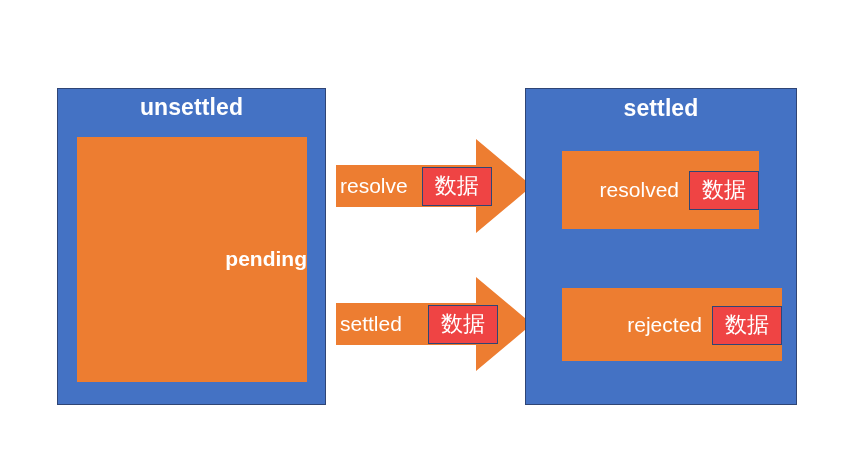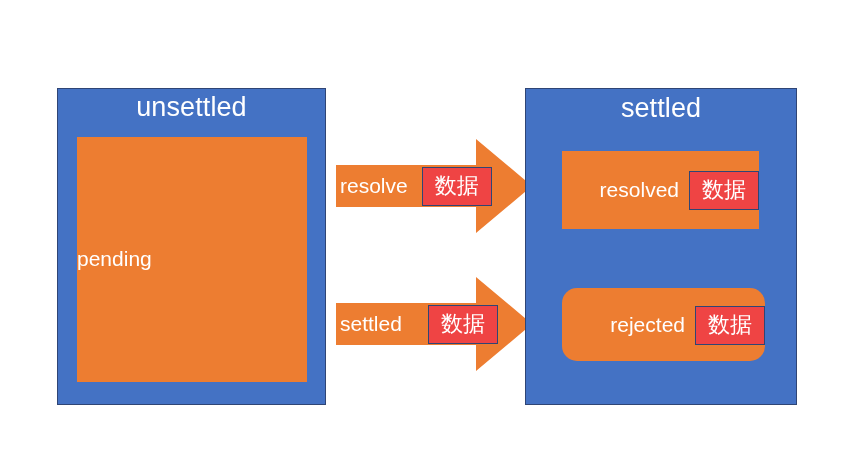--- a/index.html
+++ b/index.html
@@ -33,41 +33,43 @@
     background: #4472C4;
     border: 1px solid #2F4575;
   }
 
   .group-title {
     position: absolute;
     left: 0;
     right: 0;
     text-align: center;
     color: #FFFFFF;
-    font-size: 27px;
+    font-size: 23px;
     line-height: 24px;
     letter-spacing: 0.1px;
     white-space: nowrap;
+    font-weight: bold;
   }
 
   .state-inner {
     position: absolute;
     background: #ED7D31;
     box-sizing: border-box;
   }
 
   .inner-center-label {
     position: absolute;
     left: 0;
     right: 0;
-    text-align: left;
+    text-align: right;
     color: #FFFFFF;
     font-size: 21px;
     line-height: 24px;
     white-space: nowrap;
+    font-weight: bold;
   }
 
   
   .row-inner {
     position: absolute;
     display: flex;
     align-items: center;
     justify-content: flex-end;
     gap: 10px;
     left: 0;
@@ -160,21 +162,21 @@
 
     <div class="group-title" style="top:7px;">settled</div>
 
     <div class="state-inner" style="left:36px; top:62px; width:197px; height:78px;">
       <div class="row-inner" style="top:18px; height:42px;">
         <span class="row-label">resolved</span>
         <span class="data-badge" style="width:70px;">数据</span>
       </div>
     </div>
 
-    <div class="state-inner" style="left:36px; top:199px; width:203px; height:73px;border-radius:15px;">
+    <div class="state-inner" style="left:36px; top:199px; width:220px; height:73px;">
       <div class="row-inner" style="top:16px; height:42px;">
         <span class="row-label">rejected</span>
         <span class="data-badge" style="width:70px;">数据</span>
       </div>
     </div>
   </div>
 
 </div>
 
 </body></html>

